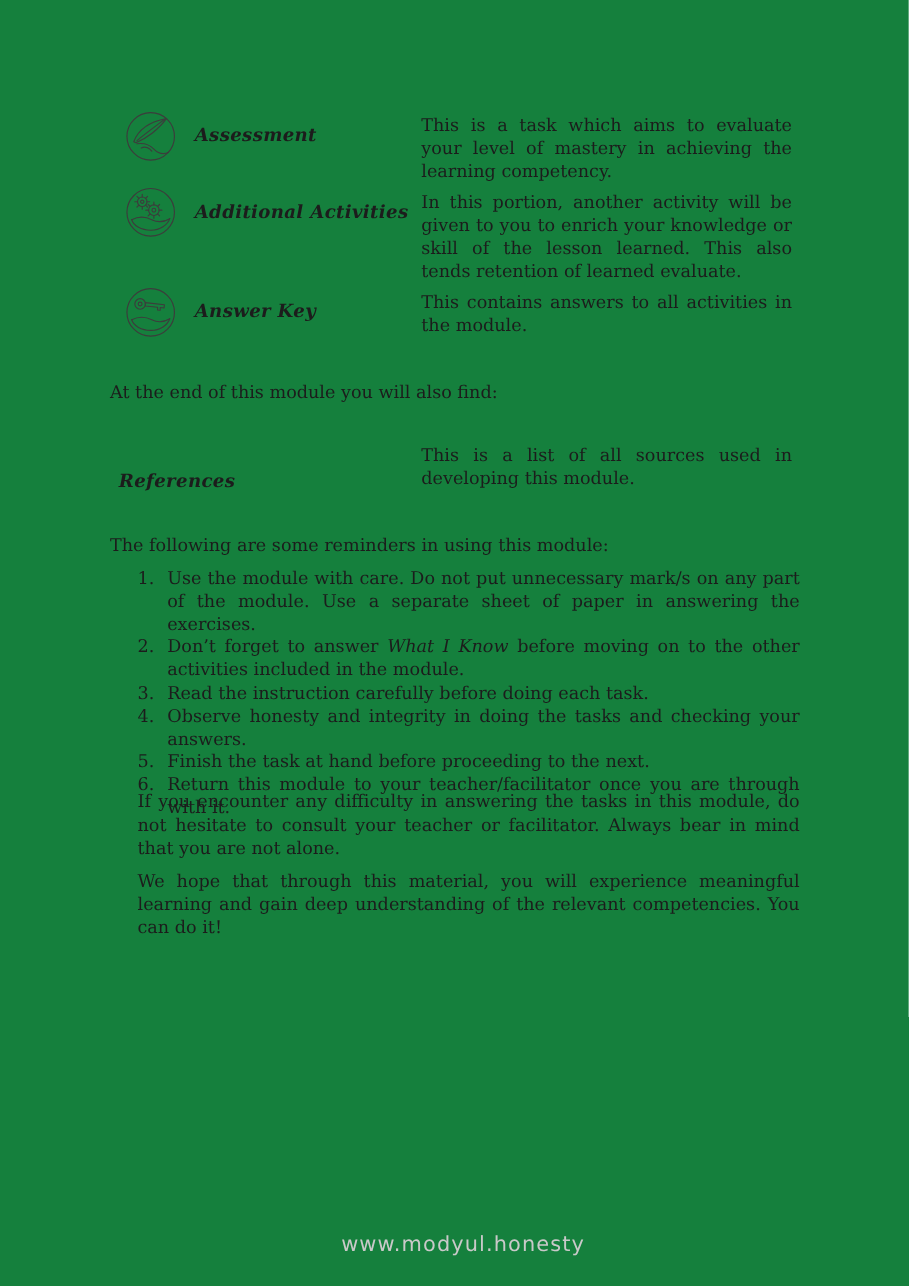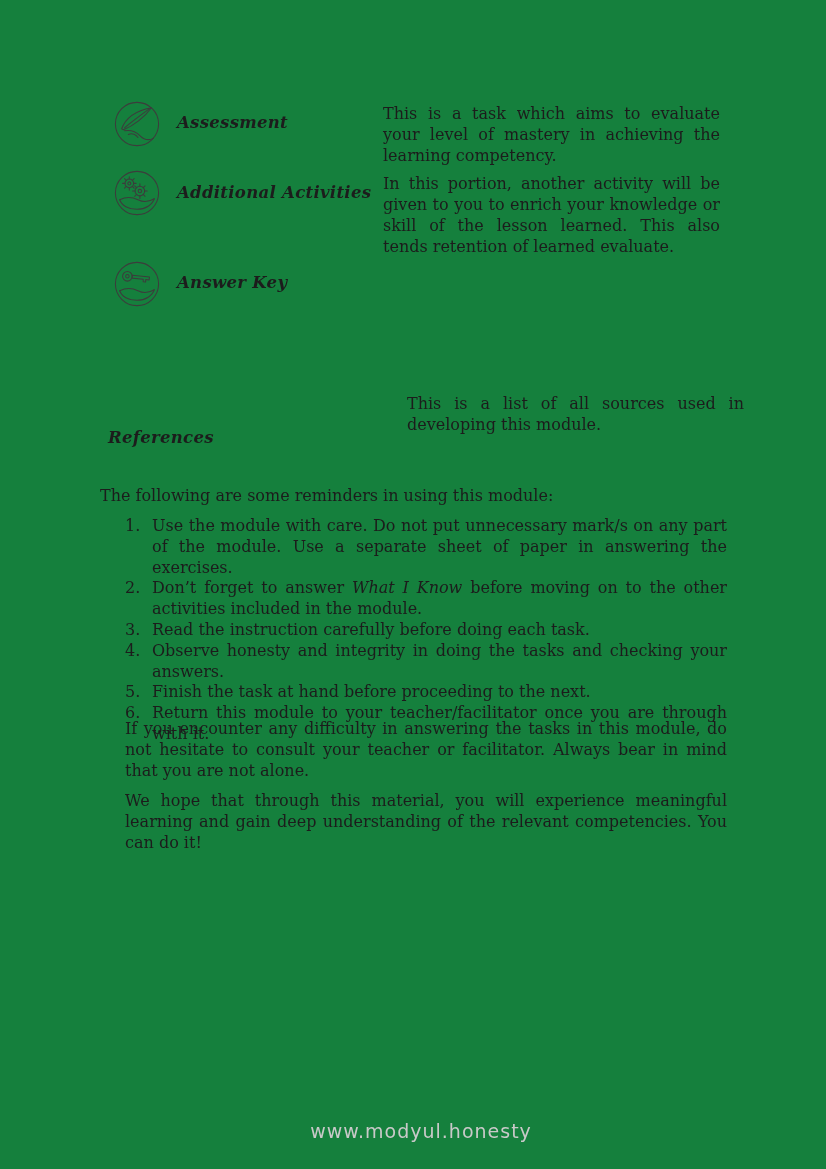--- a/index.html
+++ b/index.html
@@ -118,24 +118,26 @@
     <svg width="48" height="48" viewBox="0 0 50 50" fill="none" stroke="#3c3c3c" stroke-width="1.1" stroke-linecap="round" stroke-linejoin="round">
       <circle cx="25" cy="25" r="22.5"></circle>
       <circle cx="15" cy="17" r="5"></circle>
       <circle cx="15" cy="17" r="1.8"></circle>
       <path d="M20,15.8 L38,17.8 L37.6,20.8 L34,20.4 L34,23 L31.5,22.7 L31.5,20.1 L20,18.9 Z"></path>
       <path d="M7,32 C13,29 20,29 26,32 C32,35 38,34 43,31"></path>
       <path d="M7,32 C9,38 16,42 25,42 C34,42 41,37 43,31"></path>
     </svg>
   </div>
   <div class="abs row-label" style="left:177px; top:273px;">Answer Key</div>
+  <div class="abs row-desc" style="left:383px; top:265px;">This contains answers to all activities in the module.</div>
 
+  <div class="abs intro-line" style="left:100px; top:346px;">At the end of this module you will also find:</div>
 
   <div class="abs row-label" style="left:108px; top:428px;">References</div>
-  <div class="abs row-desc" style="left:383px; top:394px;margin-left:24px;">This is a list of all sources used in developing this module.</div>
+  <div class="abs row-desc" style="left:383px; top:404px;">This is a list of all sources used in developing this module.</div>
 
   <div class="abs intro-line" style="left:100px; top:485px;">The following are some reminders in using this module:</div>
 
   <div class="abs reminder-list" style="left:125px; top:516px;">
     <div class="reminder-item">
       <span class="reminder-num">1.</span>
       <span>Use the module with care. Do not put unnecessary mark/s on any part of the module. Use a separate sheet of paper in answering the exercises.</span>
     </div>
     <div class="reminder-item">
       <span class="reminder-num">2.</span>

